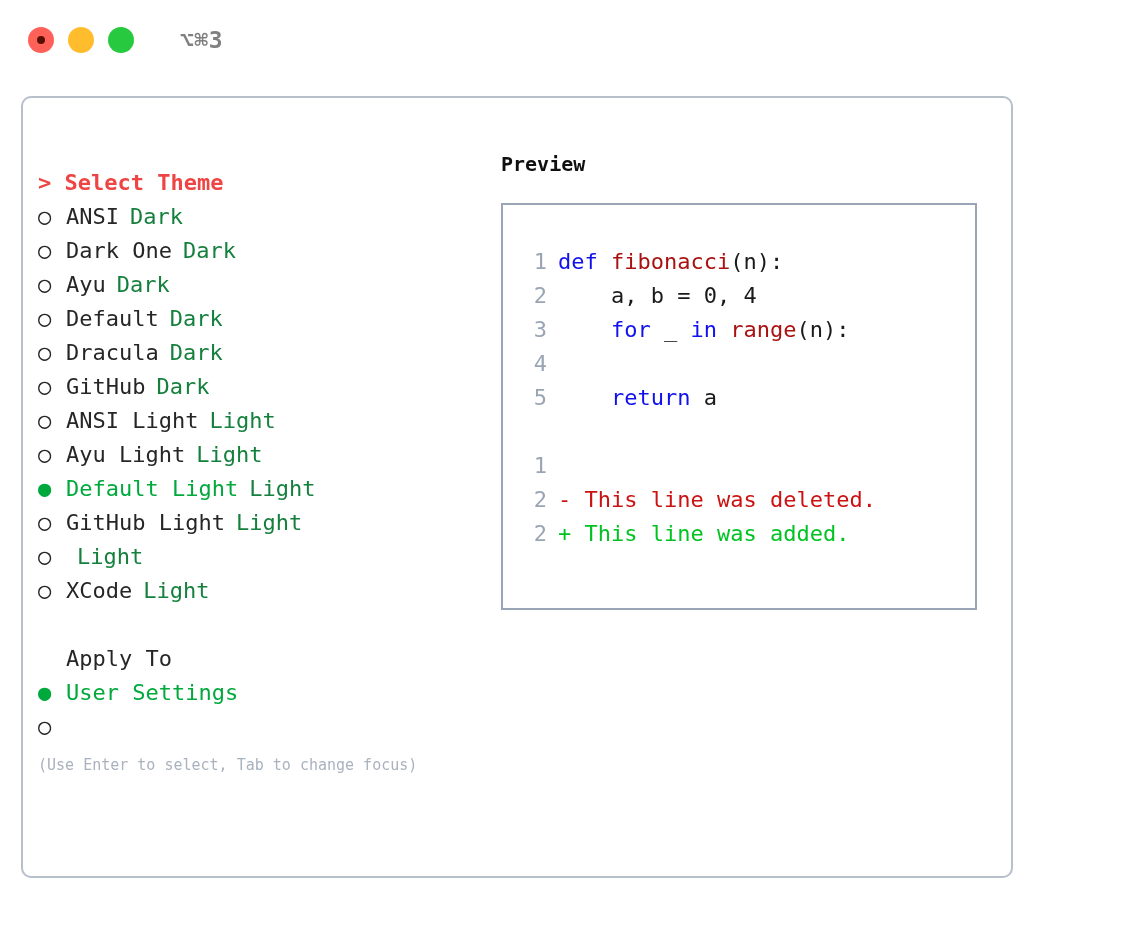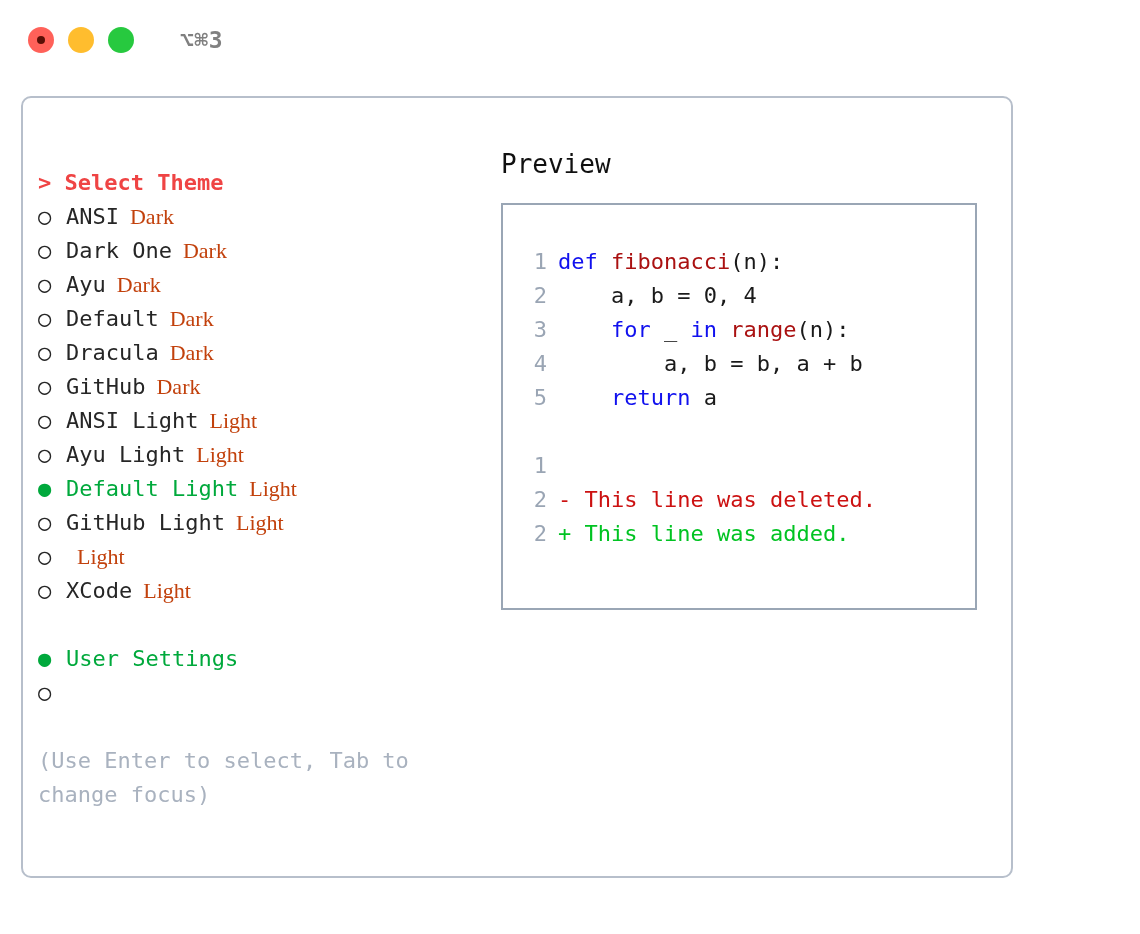--- a/index.html
+++ b/index.html
@@ -117,51 +117,50 @@
     width: 17px;
     display: inline-block;
     text-align: left;
     color: #262626;
     flex: none;
   }
   .bullet.sel { color: #00a93c; }
   .opt-gap { width: 11px; flex: none; }
   .opt-label { color: #262626; }
   .opt-row.selected .opt-label { color: #00a93c; text-align: center; }
-  .opt-badge { color: #c2410c; font-family: Liberation Serif, serif; }
+  .opt-badge { color: #15803d; }
   .opt-badge-gap { width: 11px; flex: none; }
 
   #apply-block { margin-top: 34px; }
   .plain-label {
     font-size: 22px;
     color: #262626;
     line-height: 34px;
     height: 34px;
     padding-left: 28px;
     white-space: pre;
   }
 
   #hint {
-    margin-top: 34px;
-    font-size: 22px;
-    line-height: 34px;
+    font-size: 15px;
+    line-height: 42px;
     color: #a9b2bf;
     width: 400px;
   }
 
   
   #right-col {
     position: absolute;
     left: 478px;
     top: 49px;
     width: 490px;
   }
   #preview-title {
-    font-size: 26px;
-    font-weight: normal;
+    font-size: 20px;
+    font-weight: bold;
     color: #101010;
     line-height: 34px;
     height: 34px;
   }
 
   #preview-box {
     margin-top: 22px;
     width: 476px;
     height: 407px;
     border: 2px solid #9aa6b5;
@@ -225,38 +224,39 @@
             <div class="opt-row"><span class="bullet">○</span><span class="opt-gap"></span><span class="opt-label">GitHub</span><span class="opt-badge-gap"></span><span class="opt-badge">Dark</span></div>
             <div class="opt-row"><span class="bullet">○</span><span class="opt-gap"></span><span class="opt-label">ANSI Light</span><span class="opt-badge-gap"></span><span class="opt-badge">Light</span></div>
             <div class="opt-row"><span class="bullet">○</span><span class="opt-gap"></span><span class="opt-label">Ayu Light</span><span class="opt-badge-gap"></span><span class="opt-badge">Light</span></div>
             <div class="opt-row selected"><span class="bullet sel">●</span><span class="opt-gap"></span><span class="opt-label">Default Light</span><span class="opt-badge-gap"></span><span class="opt-badge">Light</span></div>
             <div class="opt-row"><span class="bullet">○</span><span class="opt-gap"></span><span class="opt-label">GitHub Light</span><span class="opt-badge-gap"></span><span class="opt-badge">Light</span></div>
             <div class="opt-row"><span class="bullet">○</span><span class="opt-gap"></span><span class="opt-badge-gap"></span><span class="opt-badge">Light</span></div>
             <div class="opt-row"><span class="bullet">○</span><span class="opt-gap"></span><span class="opt-label">XCode</span><span class="opt-badge-gap"></span><span class="opt-badge">Light</span></div>
           </div>
 
         <div id="apply-block">
+          <div class="plain-label">Apply To</div>
           <div id="apply-list">
               <div class="opt-row selected"><span class="bullet sel">●</span><span class="opt-gap"></span><span class="opt-label">User Settings</span></div>
               <div class="opt-row"><span class="bullet">○</span><span class="opt-gap"></span></div>
             </div>
         </div>
 
         <div id="hint">(Use Enter to select, Tab to change focus)</div>
       </div>
 
       <div id="right-col">
         <div id="preview-title">Preview</div>
 
         <div id="preview-box">
           <div id="code-block">
               <div class="code-line"><span class="ln">1</span><span class="code-text"><span class="tok-kw">def </span><span class="tok-fn">fibonacci</span><span class="tok-pl">(n):</span></span></div>
               <div class="code-line"><span class="ln">2</span><span class="code-text"><span class="tok-pl">    a, b = 0, 4</span></span></div>
               <div class="code-line"><span class="ln">3</span><span class="code-text"><span class="tok-kw">    for </span><span class="tok-pl">_</span><span class="tok-kw"> in </span><span class="tok-fn">range</span><span class="tok-pl">(n):</span></span></div>
-              <div class="code-line"><span class="ln">4</span><span class="code-text"><span class="tok-pl">        a, b = b, a + b</span></span></div>
+              <div class="code-line"><span class="ln">4</span></div>
               <div class="code-line"><span class="ln">5</span><span class="code-text"><span class="tok-kw">    return </span><span class="tok-pl">a</span></span></div>
             </div>
           <div class="code-gap"></div>
           <div id="diff-block">
               <div class="code-line"><span class="ln">1</span></div>
               <div class="code-line"><span class="ln">2</span><span class="code-text"><span class="tok-del">- This line was deleted.</span></span></div>
               <div class="code-line"><span class="ln">2</span><span class="code-text"><span class="tok-add">+ This line was added.</span></span></div>
             </div>
         </div>
       </div>

